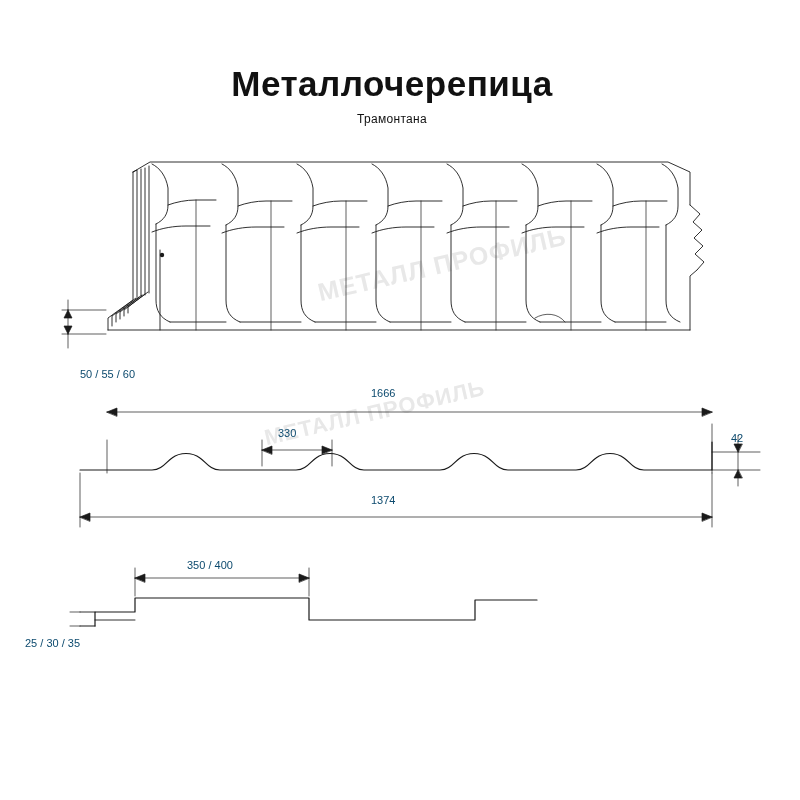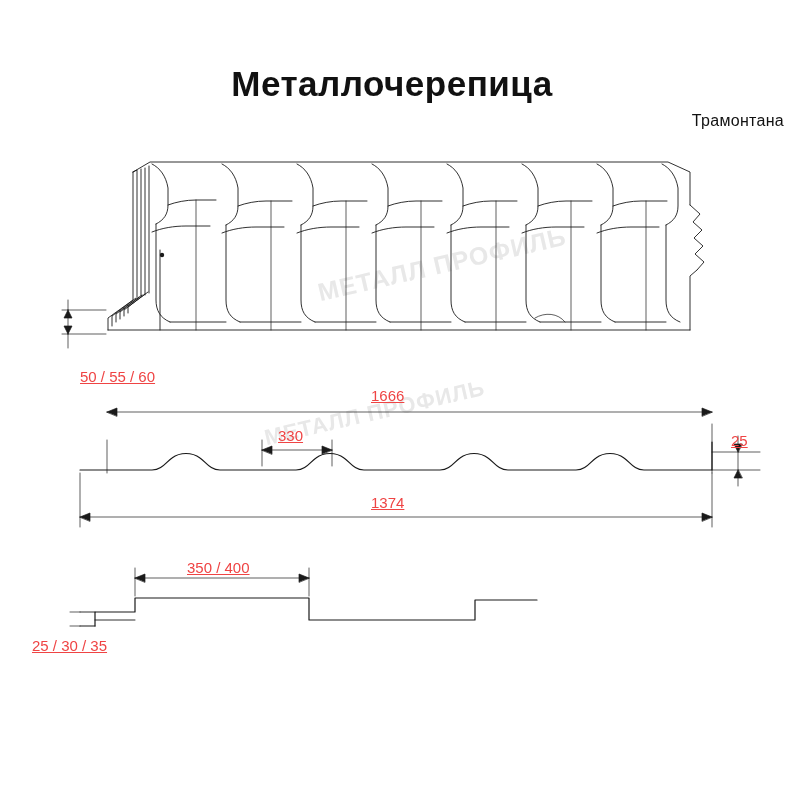--- a/index.html
+++ b/index.html
@@ -26,33 +26,31 @@
     text-align: center;
   }
   .main-title {
     font-size: 35px;
     font-weight: bold;
     letter-spacing: 0.5px;
     color: #111111;
     line-height: 1.05;
   }
   .sub-title {
-    font-size: 16px;
+    font-size: 12px;
     font-weight: normal;
     color: #111111;
     margin-top: 9px;
     letter-spacing: 0.3px;
-    text-align: right;
   }
   .dim-label {
     position: absolute;
-    font-size: 15px;
-    color: #ef4444;
+    font-size: 11px;
+    color: #0c4a6e;
     white-space: nowrap;
-    text-decoration: underline;
   }
   #svg-drawing {
     position: absolute;
     top: 0;
     left: 0;
   }
   .wm {
     position: absolute;
     font-family: "Liberation Sans", sans-serif;
     color: #e8e8e8;
@@ -247,21 +245,21 @@
       </g>
     </g>
   </svg>
 
   <div class="dim-label" style="left:80px; top:368px;">50 / 55 / 60</div>
 
   <div class="dim-label" style="left:371px; top:387px;">1666</div>
 
   <div class="dim-label" style="left:278px; top:427px;">330</div>
 
-  <div class="dim-label" style="left:731px; top:432px;">25</div>
+  <div class="dim-label" style="left:731px; top:432px;">42</div>
 
   <div class="dim-label" style="left:371px; top:494px;">1374</div>
 
   <div class="dim-label" style="left:163px; top:559px;margin-left:24px;">350 / 400</div>
 
-  <div class="dim-label" style="left:32px; top:637px;">25 / 30 / 35</div>
+  <div class="dim-label" style="left:25px; top:637px;">25 / 30 / 35</div>
 
 </div>
 
 </body></html>

